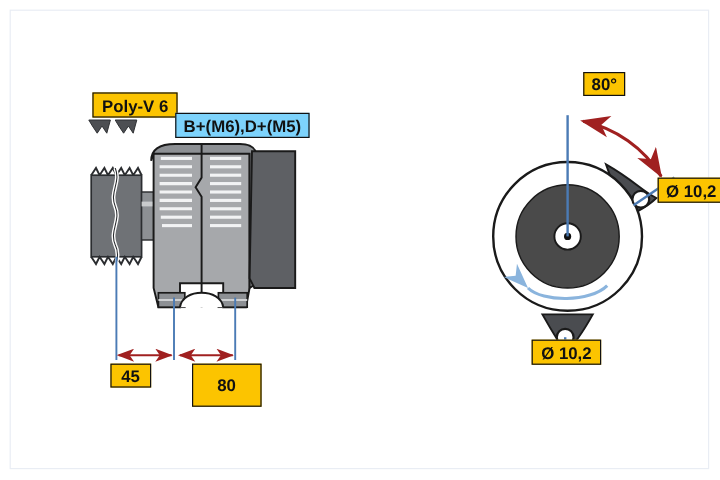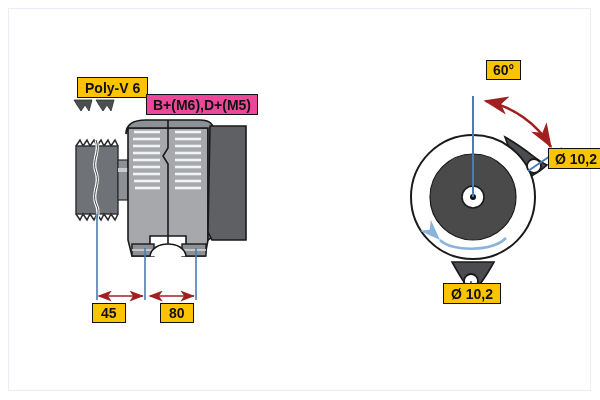--- a/index.html
+++ b/index.html
@@ -3,21 +3,21 @@
 <meta charset="utf-8">
 <style>
   html,body{margin:0;padding:0;background:#ffffff;}
   body{width:600px;height:400px;font-family:"Liberation Sans",sans-serif;overflow:hidden;}
   #stage{position:relative;width:600px;height:400px;background:#ffffff;}
   #frame{position:absolute;left:8px;top:8px;width:583px;height:383px;border:1px solid #e9edf4;box-sizing:border-box;}
   svg{position:absolute;left:0;top:0;}
   .badge{position:absolute;border:1px solid #111111;font-weight:bold;line-height:1;
          display:flex;align-items:center;justify-content:center;white-space:nowrap;box-sizing:border-box;}
   .badge-yellow{background:#fcc400;color:#111111;}
-  .badge-blue{background:#ec4899;color:#111111;}
+  .badge-blue{background:#7dd3fc;color:#111111;}
 </style>
 </head>
 <body>
 
 <div id="stage">
   <div id="frame"></div>
 
   <svg width="600" height="400" viewBox="0 0 600 400">
     <defs>
       <marker id="arrR" markerWidth="9" markerHeight="9" refX="8" refY="3.2" orient="auto">
@@ -135,20 +135,20 @@
     </g>
   </svg>
 
   <div class="badge badge-yellow" style="left:77px;top:66px;height:21px;padding:0 7px;font-size:14px;margin-top:11px;">Poly-V 6</div>
 
   <div class="badge badge-blue" style="left:146px;top:94px;height:21px;padding:0 6px;font-size:14px;">B+(M6),D+(M5)</div>
 
 
   <div class="badge badge-yellow" style="left:92px;top:303px;height:20px;padding:0 8px;font-size:14px;">45</div>
 
-  <div class="badge badge-yellow" style="left:160px;top:303px;height:20px;padding:0 8px;font-size:14px;">80</div>
+  <div class="badge badge-yellow" style="left:160px;top:303px;height:36px;padding:0 20px;font-size:14px;">80</div>
 
-  <div class="badge badge-yellow" style="left:486px;top:60px;height:20px;padding:0 6px;font-size:14px;">60°</div>
+  <div class="badge badge-yellow" style="left:486px;top:60px;height:20px;padding:0 6px;font-size:14px;">80°</div>
 
   <div class="badge badge-yellow" style="left:548px;top:148px;height:21px;padding:0 6px;font-size:14px;">Ø 10,2</div>
 
   <div class="badge badge-yellow" style="left:443px;top:283px;height:21px;padding:0 7px;font-size:14px;">Ø 10,2</div>
 </div>
 
 </body></html>

